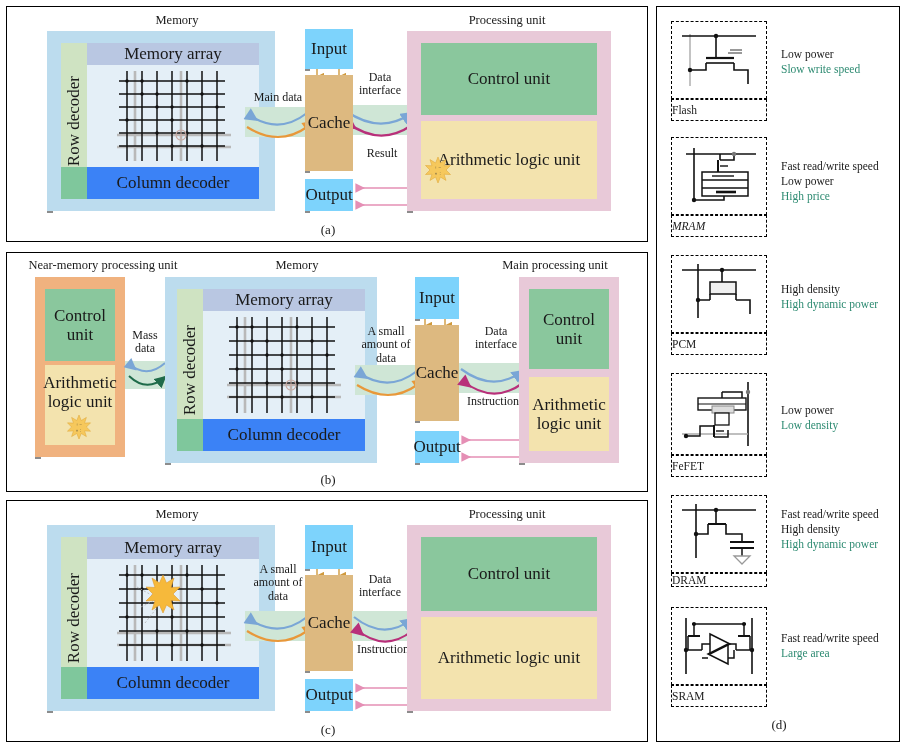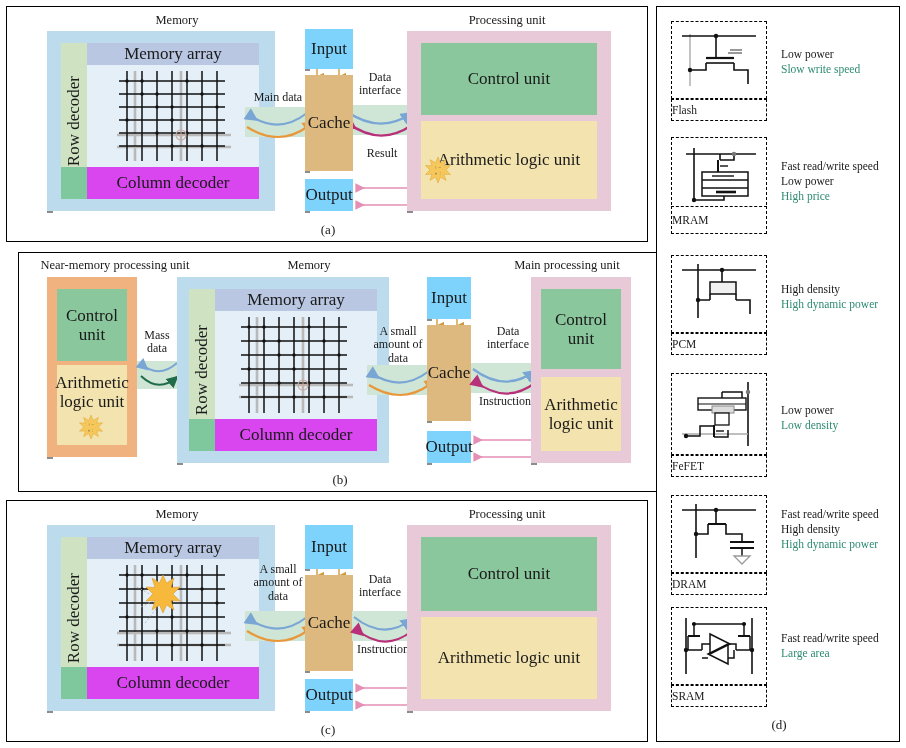--- a/index.html
+++ b/index.html
@@ -11,21 +11,21 @@
 
   .ttl{position:absolute;font-size:12.5px;color:#1a1a1a;text-align:center;white-space:nowrap;}
   .bx{position:absolute;box-sizing:border-box;display:flex;align-items:center;justify-content:center;text-align:center;font-size:17px;line-height:1.12;color:#1a1a1a;}
   .shadow{position:absolute;background:#8c8c8c;}
 
   
   .mem-outer{background:#bcdcee;}
   .mem-array-hdr{background:#b9c7e2;}
   .mem-array-body{background:#e4eff7;}
   .rowdec{background:#cfe3c2;}
-  .coldec{background:#d946ef;justify-content:center;}
+  .coldec{background:#3b82f6;justify-content:center;}
   .coldec-corner{background:#7fc79c;}
   .pu-outer{background:#e8c9d8;}
   .ctrl{background:#8ac79d;}
   .alu{background:#f3e3ae;}
   .cache,.inout{background:#ddb980;}
   .inout2{background:#7dd3fc;}
   .nmp-outer{background:#f0b27f;}
   .busband{background:#cfe6d6;}
 
   .freetext{position:absolute;font-size:12px;line-height:1.12;text-align:center;color:#1a1a1a;white-space:nowrap;}
@@ -184,21 +184,21 @@
     </div>
     <svg style="left:418px;top:150px;" width="26" height="26" viewBox="0 0 26 26">
       <path d="M13 0 L15.4 6 L21 2.6 L19 8.8 L25.5 8.5 L21 13 L25.5 17.5 L19 17.2 L21 23.4 L15.4 20 L13 26 L10.6 20 L5 23.4 L7 17.2 L0.5 17.5 L5 13 L0.5 8.5 L7 8.8 L5 2.6 L10.6 6 Z" fill="#f6c85c" stroke="#e0a93c" stroke-width="0.6"></path>
       <text x="13" y="12" font-size="5" text-anchor="middle" fill="#333">+ −</text>
       <text x="13" y="18" font-size="5" text-anchor="middle" fill="#333">× ÷</text>
     </svg>
 
     <div class="panel-label" style="left:0;bottom:3px;width:642px;">(a)</div>
   </div>
 
-  <div class="panel" style="left:6px;top:252px;width:642px;height:240px;margin-left:12px;">
+  <div class="panel" style="left:6px;top:252px;width:642px;height:240px;">
 
     <div class="ttl" style="left:6px;top:5px;width:180px;">Near-memory processing unit</div>
     <div class="ttl" style="left:210px;top:5px;width:160px;">Memory</div>
     <div class="ttl" style="left:458px;top:5px;width:180px;">Main processing unit</div>
 
     <div class="shadow" style="left:28px;top:26px;width:6px;height:180px;"></div>
     <div class="bx nmp-outer" style="left:28px;top:24px;width:90px;height:180px;"></div>
     <div class="bx ctrl" style="left:38px;top:36px;width:70px;height:72px;">
       <span>Control unit</span>
     </div>
@@ -478,21 +478,21 @@
         <line x1="48" y1="28" x2="56" y2="28" stroke="#111" stroke-width="1.4"></line>
         <rect x="30" y="34" width="46" height="24" fill="none" stroke="#111" stroke-width="1.5"></rect>
         <line x1="30" y1="42" x2="76" y2="42" stroke="#111" stroke-width="1.4"></line>
         <line x1="30" y1="50" x2="76" y2="50" stroke="#111" stroke-width="1.4"></line>
         <line x1="40" y1="38" x2="62" y2="38" stroke="#111" stroke-width="1.4"></line>
         <line x1="44" y1="54" x2="64" y2="54" stroke="#111" stroke-width="2.6"></line>
         <path d="M22 62 L52 62 L52 58" stroke="#111" stroke-width="1.6" fill="none"></path>
         <circle cx="22" cy="62" r="2.2" fill="#111"></circle>
       </svg>
     </div>
-    <div class="cell-name" style="left:14px;top:199px;width:96px;height:28px;">
+    <div class="cell-name" style="left:14px;top:208px;width:96px;height:22px;font-style:italic;">
       <span>MRAM</span>
     </div>
     <div class="spec" style="left:124px;top:152px;width:120px;">
       <div>Fast read/write speed</div>
       <div>Low power</div>
       <div class="g">High price</div>
     </div>
 
     <div class="cell" style="left:14px;top:248px;width:96px;height:78px;">
       <svg style="left:0;top:0;" width="94" height="76" viewBox="0 0 94 76">
@@ -548,21 +548,21 @@
         <circle cx="44" cy="14" r="2.2" fill="#111"></circle>
         <line x1="36" y1="28" x2="54" y2="28" stroke="#111" stroke-width="2"></line>
         <path d="M24 38 L36 38 L36 28 M54 28 L54 38 L70 38 L70 46" stroke="#111" stroke-width="1.6" fill="none"></path>
         <circle cx="24" cy="38" r="2.2" fill="#111"></circle>
         <line x1="58" y1="46" x2="82" y2="46" stroke="#111" stroke-width="2"></line>
         <line x1="58" y1="52" x2="82" y2="52" stroke="#111" stroke-width="2"></line>
         <line x1="70" y1="52" x2="70" y2="60" stroke="#111" stroke-width="1.5"></line>
         <path d="M62 60 L78 60 L70 68 Z" fill="none" stroke="#999" stroke-width="1.3"></path>
       </svg>
     </div>
-    <div class="cell-name" style="left:14px;top:566px;width:96px;height:22px;">
+    <div class="cell-name" style="left:14px;top:566px;width:96px;height:14px;">
       <span>DRAM</span>
     </div>
     <div class="spec" style="left:124px;top:500px;width:120px;">
       <div>Fast read/write speed</div>
       <div>High density</div>
       <div class="g">High dynamic power</div>
     </div>
 
     <div class="cell" style="left:14px;top:600px;width:96px;height:78px;">
       <svg style="left:0;top:0;" width="94" height="76" viewBox="0 0 94 76">

